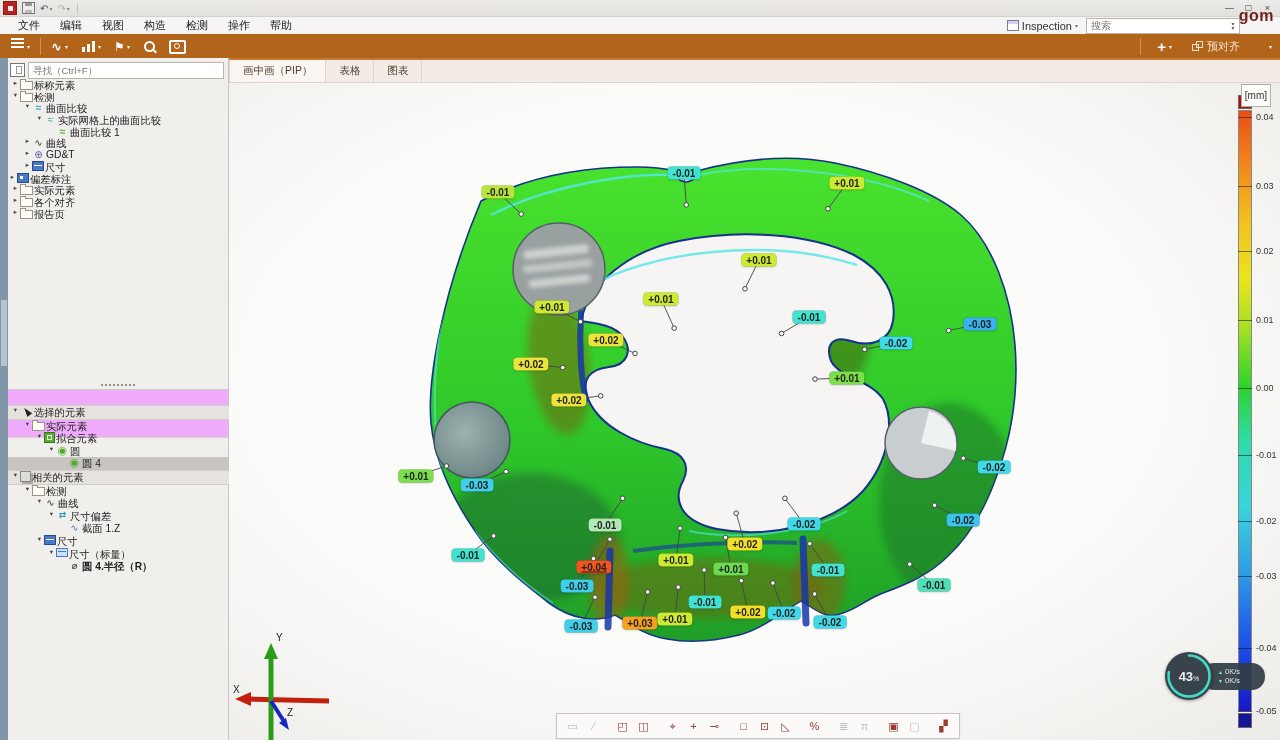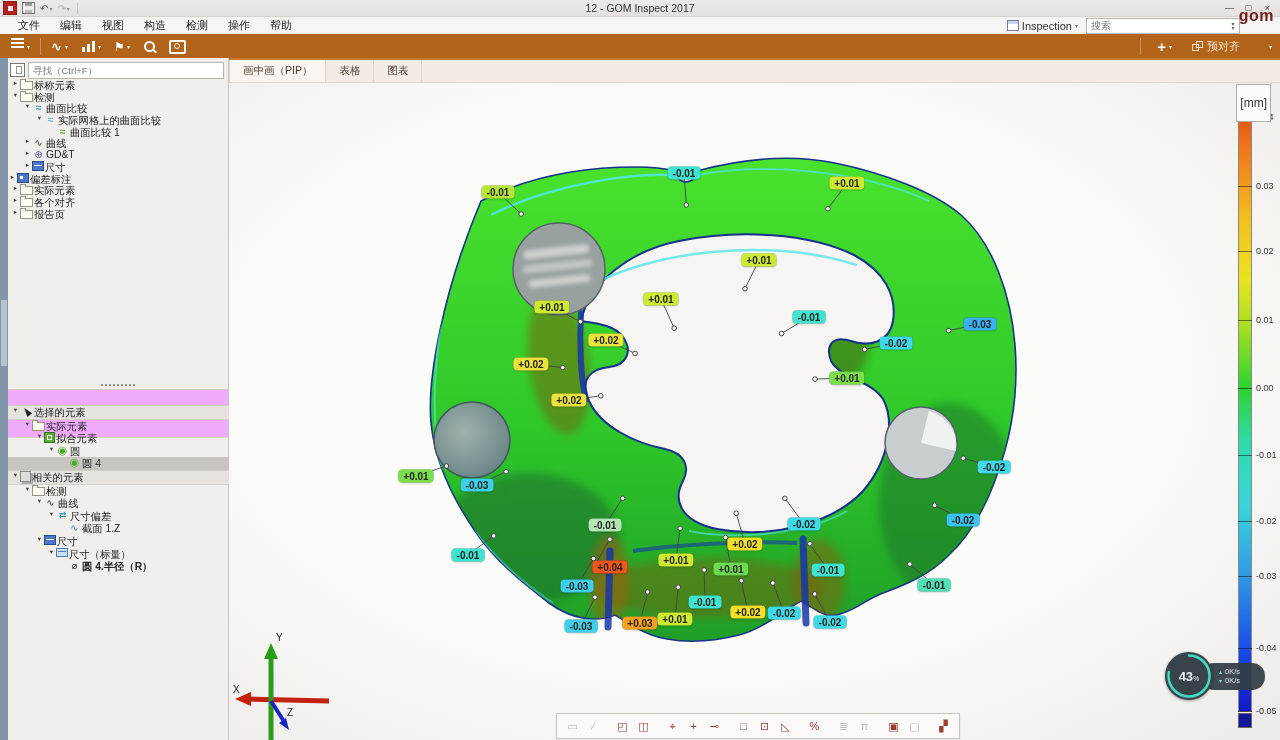--- a/index.html
+++ b/index.html
@@ -124,21 +124,21 @@
   .tab-first{background:#faf5f0;border-left:1px solid #ded6cd;}
   .view3d{position:absolute;top:25px;left:0;right:0;bottom:0;
           background:radial-gradient(ellipse at 45% 45%,#fbfbf9 55%,#ecebe8 100%);overflow:hidden;}
   .layer{position:absolute;left:0;top:0;}
   
   .devlabel{position:absolute;transform:translate(-50%,-50%);padding:1px 5px;border-radius:4px;
             font-size:10px;font-weight:bold;color:#222;box-shadow:0 0 0 .5px rgba(0,0,0,.18),0 1px 2px rgba(0,0,0,.15);
             white-space:nowrap;z-index:12;}
   
   .unitchip{position:absolute;top:1px;right:9px;border:1px solid #b0aca6;background:#fbfbf9;
-            font-size:12px;padding:11px 3px;z-index:20;color:#333;text-align:center;}
+            font-size:10px;padding:5px 3px;z-index:20;color:#333;text-align:center;}
   .colorbar{position:absolute;top:12px;right:28px;width:14px;height:634px;z-index:15;}
   .cb-topsq{position:absolute;top:0;left:0;width:14px;height:14px;background:#b01212;border:1px solid #666;box-sizing:border-box;}
   .cb-bar{position:absolute;top:15px;left:0;width:14px;height:602px;border:1px solid #888;box-sizing:border-box;
     background:linear-gradient(to bottom,#e84f10 0%,#f0741a 6%,#f2c01e 18%,#eae41f 28%,#a8e023 36%,
                #2bd42b 46%,#2fdcaa 55%,#38d4dc 66%,#2f9ce6 77%,#1b4ae8 90%,#1518c8 100%);}
   .cb-botsq{position:absolute;top:618px;left:0;width:14px;height:15px;background:#15159a;border:1px solid #666;box-sizing:border-box;}
   .cb-tick{position:absolute;left:0;width:14px;height:1px;background:rgba(20,20,20,.55);}
   .cb-lab{position:absolute;left:18px;width:36px;font-size:9px;color:#333;}
   
   .btoolbar{position:absolute;left:327px;top:630px;height:24px;background:#fbfaf9;border:1px solid #c9c5c0;
@@ -164,21 +164,20 @@
 <body>
 
 <div class="app">
 
   <div class="titlebar">
     <span class="ti ti-app"></span>
     <span class="ti ti-save"></span>
     <span class="ti ti-undo">↶<span class="ti-caret">▾</span></span>
     <span class="ti ti-redo">↷<span class="ti-caret">▾</span></span>
     <span class="ti-sep"></span>
-    <span class="win-title">12 - GOM Inspect 2017</span>
     <span class="winbtns">
         <span class="winbtn">—</span>
         <span class="winbtn max">▢</span>
         <span class="winbtn">×</span>
       </span>
   </div>
   <div class="gom-logo">gom</div>
 
   <div class="menubar">
     <span style="display:flex">
@@ -557,21 +556,21 @@
             <div class="devlabel" style="left: 340px; top: 317px; background: rgb(236, 227, 60);">+0.02</div>
             <div class="devlabel" style="left: 187px; top: 393px; background: rgb(123, 223, 75);">+0.01</div>
             <div class="devlabel" style="left: 248px; top: 402px; background: rgb(63, 207, 232);">-0.03</div>
             <div class="devlabel" style="left: 765px; top: 384px; background: rgb(63, 217, 232);">-0.02</div>
             <div class="devlabel" style="left: 734px; top: 437px; background: rgb(56, 196, 236);">-0.02</div>
             <div class="devlabel" style="left: 376px; top: 442px; background: rgb(178, 232, 180);">-0.01</div>
             <div class="devlabel" style="left: 575px; top: 441px; background: rgb(63, 217, 232);">-0.02</div>
             <div class="devlabel" style="left: 516px; top: 461px; background: rgb(242, 224, 40);">+0.02</div>
             <div class="devlabel" style="left: 447px; top: 477px; background: rgb(205, 233, 49);">+0.01</div>
             <div class="devlabel" style="left: 239px; top: 472px; background: rgb(63, 227, 207);">-0.01</div>
-            <div class="devlabel" style="left: 381px; top: 484px; background: rgb(240, 85, 29);">+0.04</div>
+            <div class="devlabel" style="left: 365px; top: 484px; background: rgb(240, 85, 29); text-decoration: underline;">+0.04</div>
             <div class="devlabel" style="left: 502px; top: 486px; background: rgb(107, 220, 82);">+0.01</div>
             <div class="devlabel" style="left: 599px; top: 487px; background: rgb(63, 227, 207);">-0.01</div>
             <div class="devlabel" style="left: 348px; top: 503px; background: rgb(63, 207, 232);">-0.03</div>
             <div class="devlabel" style="left: 705px; top: 502px; background: rgb(79, 224, 184);">-0.01</div>
             <div class="devlabel" style="left: 476px; top: 519px; background: rgb(63, 227, 207);">-0.01</div>
             <div class="devlabel" style="left: 519px; top: 529px; background: rgb(242, 224, 40);">+0.02</div>
             <div class="devlabel" style="left: 555px; top: 530px; background: rgb(63, 217, 232);">-0.02</div>
             <div class="devlabel" style="left: 411px; top: 540px; background: rgb(245, 160, 30);">+0.03</div>
             <div class="devlabel" style="left: 446px; top: 536px; background: rgb(205, 233, 49);">+0.01</div>
             <div class="devlabel" style="left: 352px; top: 543px; background: rgb(63, 207, 232);">-0.03</div>

